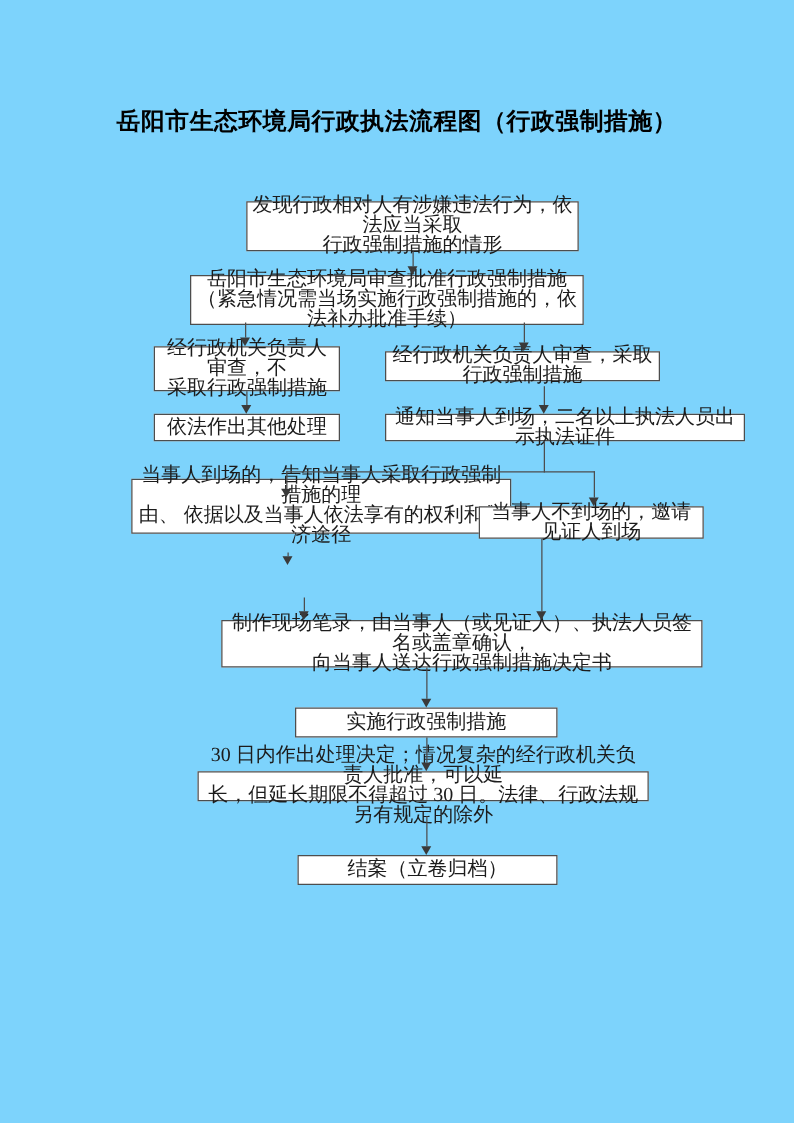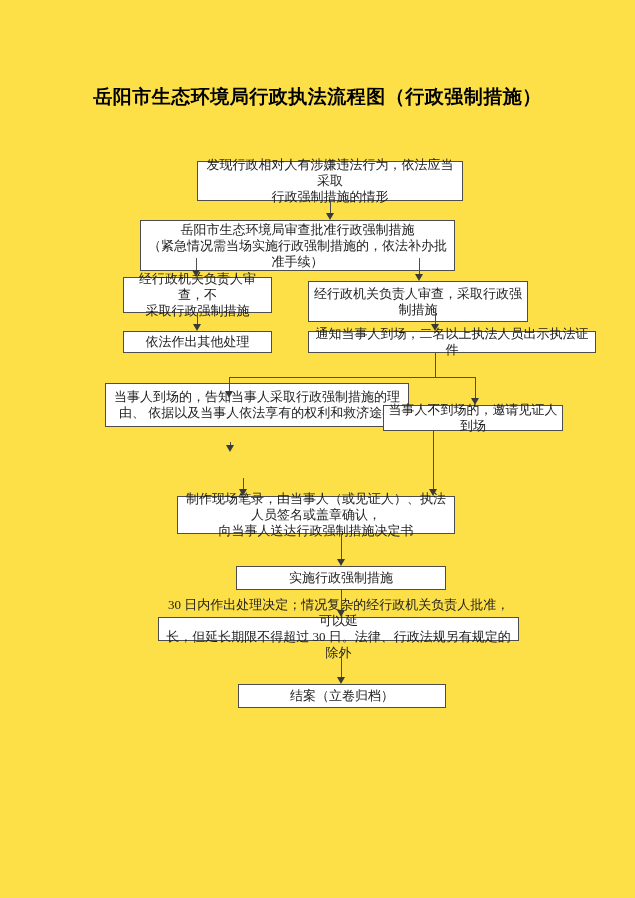--- a/index.html
+++ b/index.html
@@ -1,57 +1,57 @@
 <!DOCTYPE html>
 <html><head>
 <meta charset="utf-8">
 <style>
   html,body { margin:0; padding:0; background:#ffffff; }
   body { width:635px; height:898px; font-family:"Liberation Serif","DejaVu Serif",serif; }
-  .canvas { position:relative; width:635px; height:898px; background:#fde047; overflow:hidden; }
+  .canvas { position:relative; width:635px; height:898px; background:#7dd3fc; overflow:hidden; }
   .title {
     position:absolute; left:0; top:84px; width:635px;
     text-align:center; font-size:19px; font-weight:bold; color:#000000;
     letter-spacing:0.5px;
   }
   .node {
     position:absolute; box-sizing:border-box;
     border:1px solid #4d4d4d; background:#ffffff;
-    color:#1c1c1c; font-size:13px; line-height:16px;
+    color:#1c1c1c; font-size:16px; line-height:16px;
     display:flex; align-items:center; justify-content:center;
     text-align:center; white-space:pre-line; padding:1px 3px;
   }
   .vline { position:absolute; width:1px; background:#4d4d4d; }
   .hline { position:absolute; height:1px; background:#4d4d4d; }
   .arr {
     position:absolute; width:0; height:0;
     border-left:4px solid transparent; border-right:4px solid transparent;
     border-top:7px solid #3a3a3a;
   }
 </style>
 </head>
 <body>
 
 <div class="canvas">
 
   <div class="title">岳阳市生态环境局行政执法流程图（行政强制措施）</div>
 
   <div class="node" style="left:197px;top:161px;width:266px;height:40px">发现行政相对人有涉嫌违法行为，依法应当采取
 行政强制措施的情形</div>
-  <div class="node" style="left:140px;top:220px;width:315px;height:51px">岳阳市生态环境局审查批准行政强制措施
+  <div class="node" style="left:152px;top:220px;width:315px;height:40px">岳阳市生态环境局审查批准行政强制措施
 （紧急情况需当场实施行政强制措施的，依法补办批准手续）</div>
   <div class="node" style="left:123px;top:277px;width:149px;height:36px">经行政机关负责人审查，不
 采取行政强制措施</div>
-  <div class="node" style="left:308px;top:281px;width:220px;height:41px">经行政机关负责人审查，采取行政强制措施</div>
+  <div class="node" style="left:308px;top:281px;width:220px;height:24px">经行政机关负责人审查，采取行政强制措施</div>
   <div class="node" style="left:123px;top:331px;width:149px;height:22px">依法作出其他处理</div>
   <div class="node" style="left:308px;top:331px;width:288px;height:22px">通知当事人到场，二名以上执法人员出示执法证件</div>
   <div class="node" style="left:105px;top:383px;width:304px;height:44px">当事人到场的，告知当事人采取行政强制措施的理
 由、 依据以及当事人依法享有的权利和救济途径</div>
   <div class="node" style="left:383px;top:405px;width:180px;height:26px">当事人不到场的，邀请见证人到场</div>
-  <div class="node" style="left:177px;top:496px;width:278px;height:38px">制作现场笔录，由当事人（或见证人）、执法人员签名或盖章确认，
+  <div class="node" style="left:177px;top:496px;width:385px;height:38px">制作现场笔录，由当事人（或见证人）、执法人员签名或盖章确认，
 向当事人送达行政强制措施决定书</div>
   <div class="node" style="left:236px;top:566px;width:210px;height:24px">实施行政强制措施</div>
   <div class="node" style="left:158px;top:617px;width:361px;height:24px">30 日内作出处理决定；情况复杂的经行政机关负责人批准，可以延
 长，但延长期限不得超过 30 日。法律、行政法规另有规定的除外</div>
   <div class="node" style="left:238px;top:684px;width:208px;height:24px">结案（立卷归档）</div>
 
   <div class="vline" style="left:330px;top:201px;height:12px"></div>
   <div class="arr" style="left:326px;top:213px"></div>
 
   <div class="vline" style="left:196px;top:258px;height:12px"></div>

